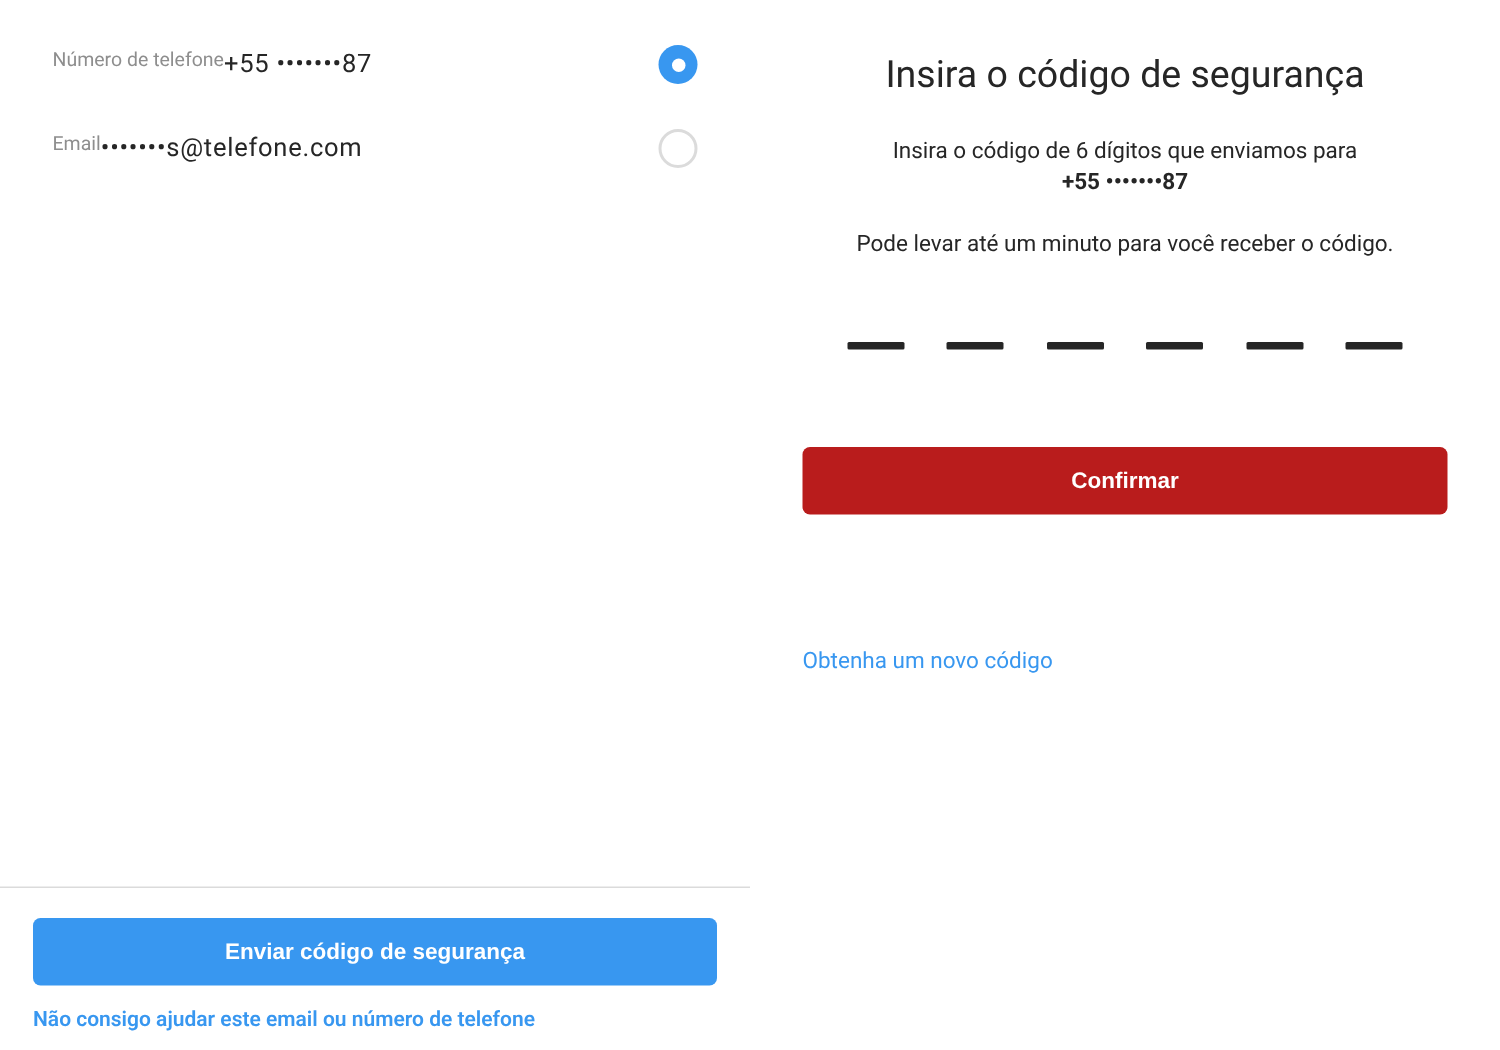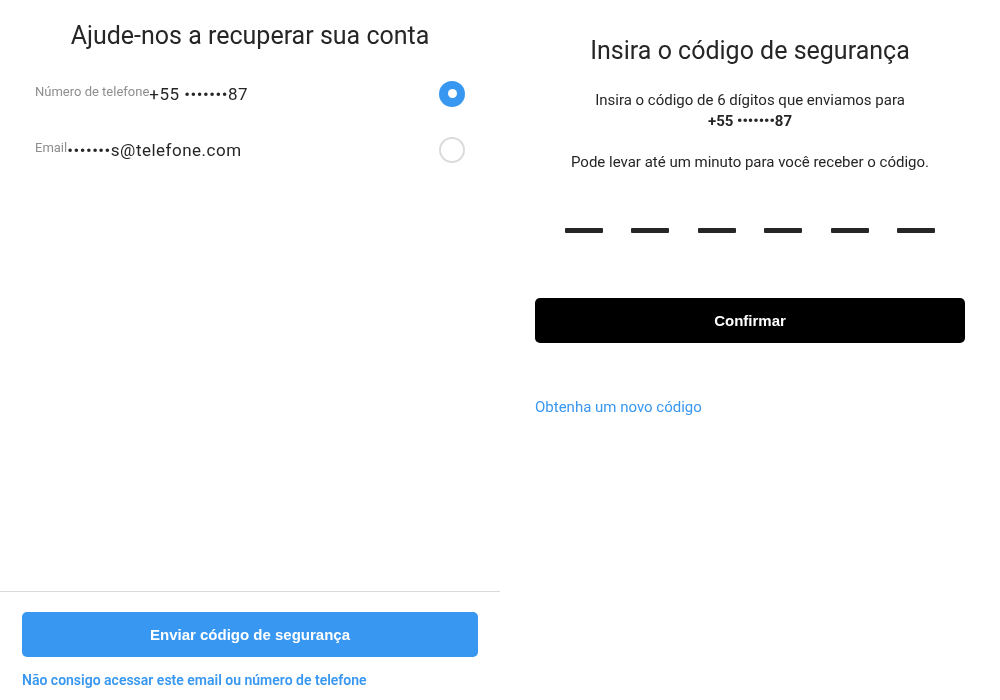--- a/index.html
+++ b/index.html
@@ -140,62 +140,61 @@
       margin-bottom: 65px;
     }
     .code-slot {
       width: 38px;
       height: 5px;
       background: #262626;
       border-radius: 1px;
     }
     .btn-disabled {
       width: 100%;
-      background: #000000;
+      background: #b91c1c;
       color: #ffffff;
       border: none;
       border-radius: 5px;
       font-size: 15px;
       font-weight: 600;
       padding: 14px 0;
       cursor: default;
-      margin-bottom: 55px;
+      margin-bottom: 88px;
     }
     .link-center {
       color: #3897f0;
       font-size: 15px;
       font-weight: 400;
       cursor: pointer;
     }
   </style>
 </head>
 <body>
 
 <div class="panel panel-left">
-  <h1 class="title">Ajude-nos a recuperar sua conta</h1>
 
   <div class="option-row">
     <div class="option-text">
       <span class="option-label">Número de telefone</span>
       <span class="option-value">+55 •••••••87</span>
     </div>
     <div class="radio radio-selected"></div>
   </div>
 
   <div class="option-row">
     <div class="option-text">
       <span class="option-label">Email</span>
       <span class="option-value">•••••••s@telefone.com</span>
     </div>
     <div class="radio radio-unselected"></div>
   </div>
 
   <div class="bottom-area">
     <button class="btn-primary">Enviar código de segurança</button>
-    <div class="link-blue">Não consigo acessar este email ou número de telefone</div>
+    <div class="link-blue">Não consigo ajudar este email ou número de telefone</div>
   </div>
 </div>
 
 <div class="panel panel-right">
   <h1 class="title title-right">Insira o código de segurança</h1>
 
   <p class="subdesc">
     <span>Insira o código de 6 dígitos que enviamos para</span><br>
     <span class="bold">+55 •••••••87</span>
   </p>

